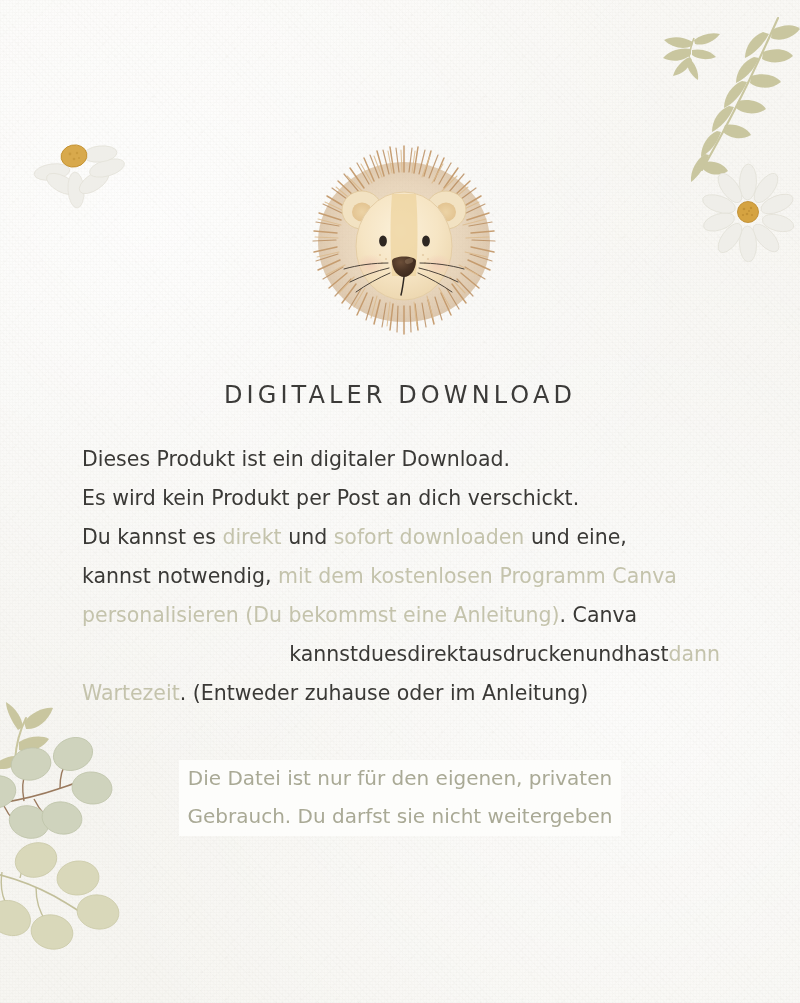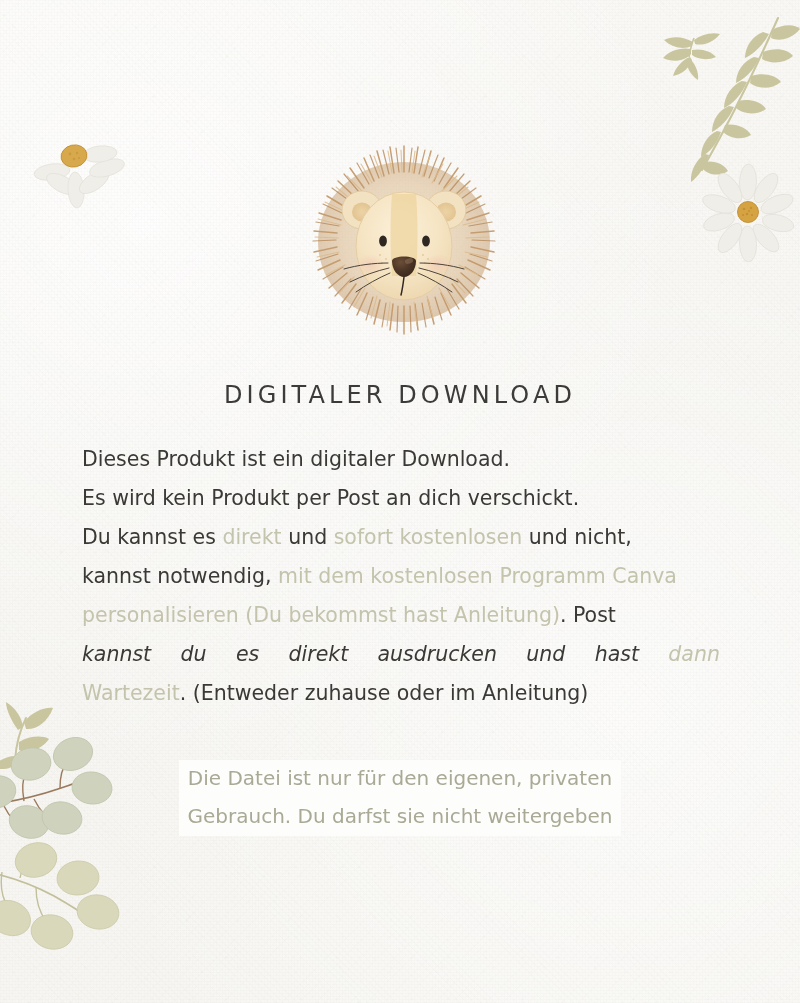--- a/index.html
+++ b/index.html
@@ -99,22 +99,21 @@
     text-align: justify;
     text-justify: inter-word;
   }
   #body-copy .line {
     display: block;
     white-space: nowrap;
   }
   #body-copy .line.justified {
     white-space: normal;
     display: flex;
-    justify-content: space-between;
-    font-style: italic;
+    justify-content: flex-end;
   }
   .sage { color: #c4c3ac; }
 
   
   #license-note {
     position: absolute;
     top: 760px;
     left: 0;
     width: 800px;
     text-align: center;
@@ -434,23 +433,23 @@
         <path d="M122 131 C134 136 146 143 156 150"></path>
       </g>
     </svg>
   </div>
 
   <div id="heading">DIGITALER DOWNLOAD</div>
 
   <div id="body-copy">
       <span class="line"><span>Dieses Produkt ist ein digitaler Download.</span></span>
       <span class="line"><span>Es wird kein Produkt per Post an dich verschickt.</span></span>
-      <span class="line"><span>Du kannst es </span><span class="sage">direkt</span><span> und </span><span class="sage">sofort kostenlosen</span><span> und nicht,</span></span>
+      <span class="line"><span>Du kannst es </span><span class="sage">direkt</span><span> und </span><span class="sage">sofort downloaden</span><span> und eine,</span></span>
       <span class="line"><span>kannst notwendig, </span><span class="sage">mit dem kostenlosen Programm Canva</span></span>
-      <span class="line"><span class="sage">personalisieren (Du bekommst hast Anleitung)</span><span>.   Post</span></span>
+      <span class="line"><span class="sage">personalisieren (Du bekommst eine Anleitung)</span><span>.   Canva</span></span>
       <span class="line justified">
         <span>kannst</span>
         <span>du</span>
         <span>es</span>
         <span>direkt</span>
         <span>ausdrucken</span>
         <span>und</span>
         <span>hast</span>
         <span class="sage">dann</span>
       </span>

